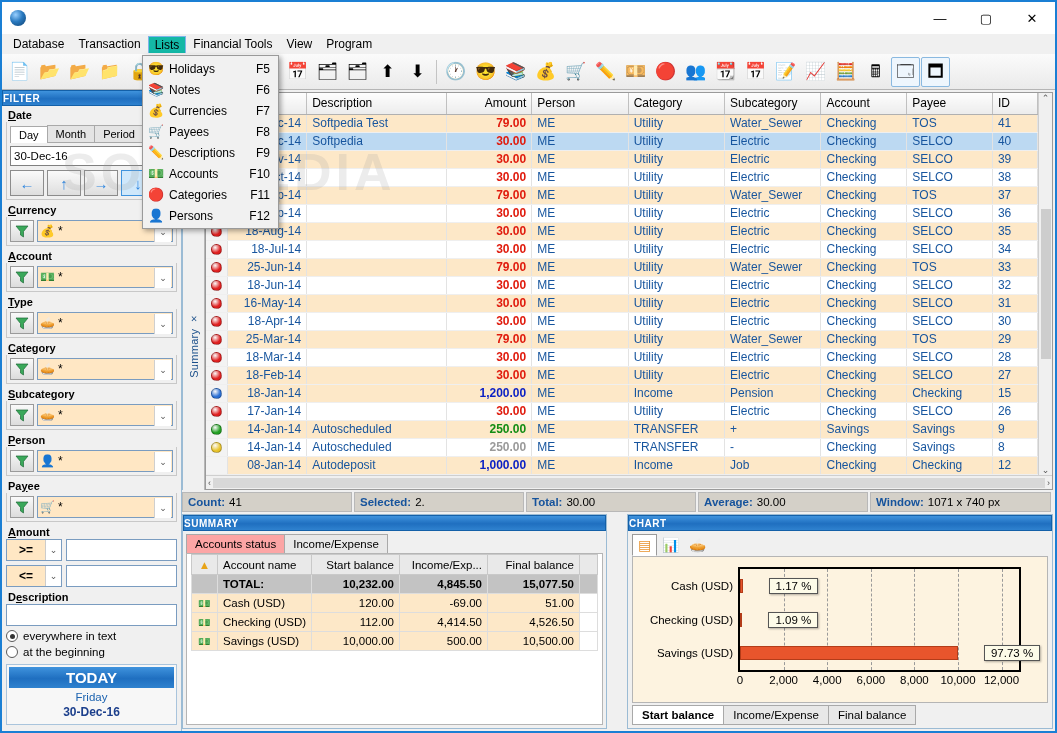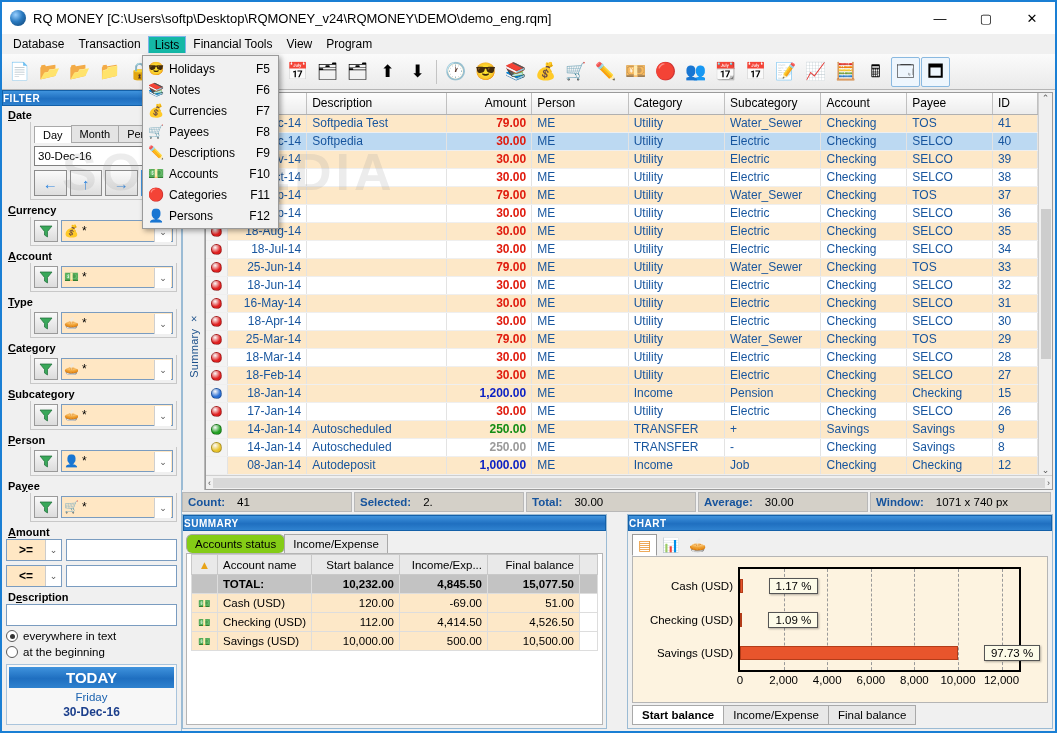--- a/index.html
+++ b/index.html
@@ -50,21 +50,21 @@
                   display:flex; flex-direction:column; }
   .panel-caption {
     height:16px; background:linear-gradient(#3f93dd,#1f6fc0 55%,#2f82cf);
     color:#fff; font-size:10px; font-weight:bold; text-align:left;
     letter-spacing:.5px; line-height:16px; border:1px solid #1360a8;
   }
   .filter-body { flex:1; overflow:hidden; padding:2px 4px 0 4px; }
   .grp { margin-bottom:4px; }
   .grp-label { font-size:11px; font-weight:bold; color:#000; margin:1px 0 1px 2px; }
   .grp-label u { text-decoration:underline; }
-  .grp-box { border:1px solid #c8c8c8; border-top:none; padding:3px;margin-left:24px; }
+  .grp-box { border:1px solid #c8c8c8; border-top:none; padding:3px; }
   .tabs-row { display:flex; font-size:11px; border-bottom:1px solid #a9a9a9;
               margin-bottom:3px; }
   .dtab { padding:2px 8px; border:1px solid #a9a9a9; border-bottom:none;
           background:#e4e4e4; margin-right:-1px; }
   .dtab.sel { background:#fff; position:relative; top:1px; }
   .date-input { width:100%; height:20px; border:1px solid #808080; background:#fff;
                 font-size:11.5px; padding:1px 3px; display:flex; align-items:center;
                 justify-content:space-between; }
   .date-input .cal { font-size:10px; color:#444; }
   .navrow { display:flex; gap:3px; margin-top:4px; }
@@ -141,33 +141,33 @@
              font-size:9px; color:#555; padding:0 2px; flex:none; }
   .hbar { flex:1; height:10px; background:#d8d8d8; margin:0 2px; }
   .vscroll { width:14px; background:#f0f0f0; border-left:1px solid #cfcfcf;
              display:flex; flex-direction:column; align-items:center;
              justify-content:space-between; font-size:9px; color:#555; }
   .vthumb { width:10px; height:150px; background:#cdcdcd; }
   
   .statusbar { height:20px; display:flex; flex:none; margin:2px 2px 0 0;
                font-size:11.5px; }
   .scell { border:1px solid #b8b8b8; background:#d4d0c8; display:flex;
-           align-items:center; padding:0 5px; margin-right:2px; gap:12px; }
+           align-items:center; padding:0 5px; margin-right:2px; gap:4px; }
   .scell b { color:#16539c; font-size:11.5px; }
   .scell span { color:#000; }
   
   .bottom { flex:1; display:flex; min-height:0; margin:2px 2px 2px 0; gap:20px; }
   .sumpane, .chartpane { display:flex; flex-direction:column; min-width:0;
                          border:1px solid #9bbbd4; background:#f0f0f0; }
   .sumpane { width:425px; flex:none; }
   .chartpane { flex:1; }
   .ptabs { display:flex; padding:3px 2px 0 3px; font-size:11.5px; }
   .ptab { padding:3px 8px; border:1px solid #a9a9a9; border-bottom:none; background:#e8e8e8;
           margin-right:-1px; }
-  .ptab.sel { background:#84cc16; font-weight:normal;border-radius:6px; }
+  .ptab.sel { background:#fca5a5; font-weight:normal; }
   table.sumtbl { border-collapse:collapse; width:100%; font-size:11.5px; table-layout:fixed; }
   table.sumtbl th { background:#e9e9e9; border:1px solid #c9c9c9; font-weight:normal;
                     height:20px; padding:0 5px; text-align:right; white-space:nowrap; }
   table.sumtbl th.l { text-align:left; }
   table.sumtbl td { border:1px solid #ddd; height:19px; padding:0 5px; text-align:right;
                     white-space:nowrap; }
   table.sumtbl td.l { text-align:left; }
   tr.totalrow td { background:#c3c3c3; font-weight:bold; }
   tr.arow td { background:#fde8c8; }
   .sumbody { padding:0 4px 4px 4px; flex:1; overflow:hidden; background:#fff;
@@ -204,21 +204,20 @@
   .wm { position:absolute; left:60px; top:140px; font-size:52px; font-weight:bold;
         color:rgba(150,150,150,.18); letter-spacing:4px; pointer-events:none; z-index:2; }
 </style>
 </head>
 <body>
 
 <div class="window">
 
   <div class="titlebar">
     <div class="app-icon"></div>
-    <div class="title-text">RQ MONEY [C:\Users\softp\Desktop\RQMONEY_v24\RQMONEY\DEMO\demo_eng.rqm]</div>
     <div class="wincontrols">
       <div class="wbtn">—</div>
       <div class="wbtn">▢</div>
       <div class="wbtn close">✕</div>
     </div>
   </div>
 
   <div class="menubar">
     <div class="menuitem">Database</div>
     <div class="menuitem">Transaction</div>

